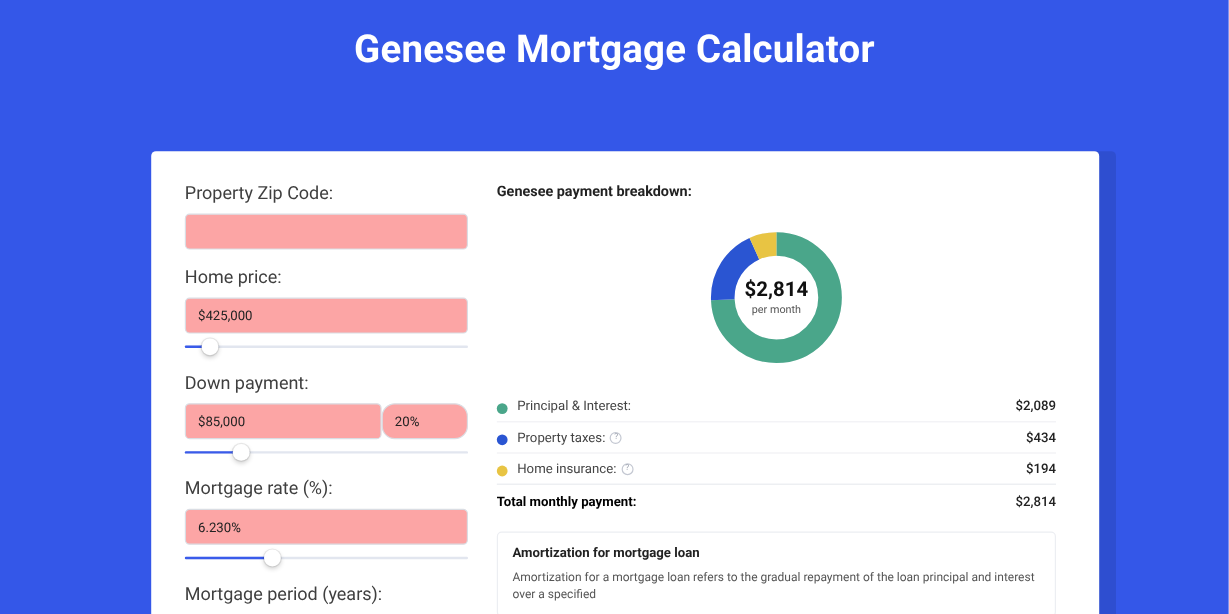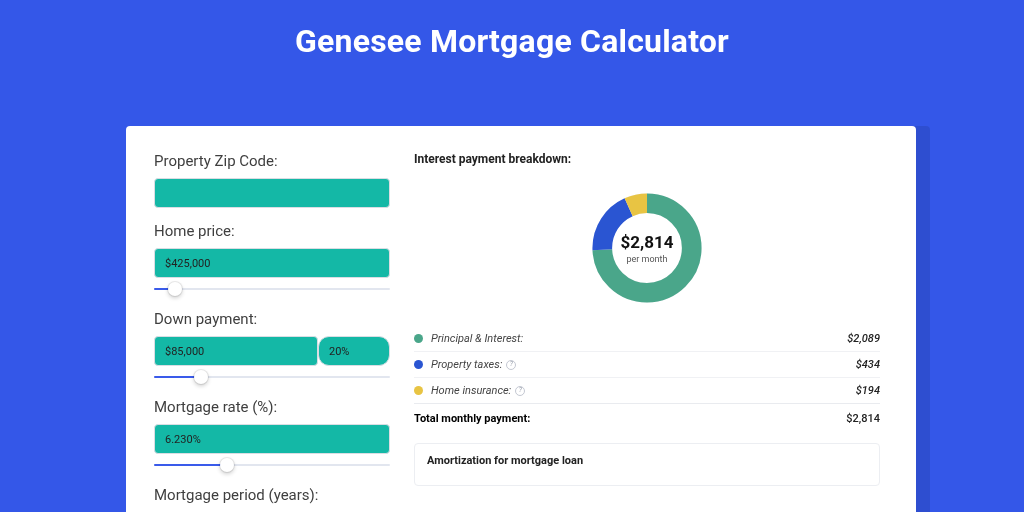--- a/index.html
+++ b/index.html
@@ -43,21 +43,21 @@
   .field-group { margin-bottom: 14px; }
   .text-input {
     width: 100%;
     height: 30px;
     border: 1px solid #dadde3;
     border-radius: 4px;
     padding: 0 10px;
     font-size: 11px;
     color: #222;
     font-family: inherit;
-    background: #14b8a6;
+    background: #fca5a5;
   }
   .text-input.tall { height: 30px; }
   .slider-wrap {
     margin-top: 4px;
     position: relative;
     height: 14px;
   }
   .slider-track {
     position: absolute; left:0; right:0; top:6px;
     height:2px; background:#e2e6ef; border-radius:1px;
@@ -107,25 +107,24 @@
   .donut-center {
     position:absolute; inset:0;
     display:flex; flex-direction:column;
     align-items:center; justify-content:center;
   }
   .donut-amount { font-size:17px; font-weight:700; color:#111; }
   .donut-sub { font-size:9px; color:#555; margin-top:2px; }
 
   .legend { margin-top:8px; }
   .legend-row {
-    display:flex; align-items:center;
+    display:flex; align-items:flex-end;
     padding:6px 0;
     border-top:1px solid #f0f1f4;
     font-size:11px;
-    font-style:italic;
   }
   .legend-row:first-child { border-top:none; }
   .dot { width:9px; height:9px; border-radius:50%; margin-right:8px; flex-shrink:0; }
   .dot.green  { background:#4aa68a; }
   .dot.blue   { background:#2a55d2; }
   .dot.yellow { background:#e8c443; }
   .legend-label { color:#444; display:flex; align-items:center; gap:4px; }
   .info-icon {
     width:10px; height:10px; border-radius:50%;
     border:1px solid #c4c8d2;
@@ -203,21 +202,21 @@
               <button class="period-btn">10</button>
               <button class="period-btn">15</button>
               <button class="period-btn">20</button>
               <button class="period-btn active">30</button>
             </div>
         </div>
 
       </div>
 
       <div class="right">
-        <h3 class="section">Interest payment breakdown:</h3>
+        <h3 class="section">Genesee payment breakdown:</h3>
 
         <div class="donut-zone">
           <div class="donut">
             <svg viewBox="0 0 42 42">
               <circle cx="21" cy="21" r="15.915" fill="none" stroke="#eef0f5" stroke-width="7"></circle>
               <circle id="arc-green" cx="21" cy="21" r="15.915" fill="none" stroke="#4aa68a" stroke-width="7" stroke-dasharray="74.23596304193319 25.76403695806681" stroke-dashoffset="0"></circle>
               <circle id="arc-blue" cx="21" cy="21" r="15.915" fill="none" stroke="#2a55d2" stroke-width="7" stroke-dasharray="18.86993603411514 81.13006396588486" stroke-dashoffset="-74.23596304193319"></circle>
               <circle id="arc-yellow" cx="21" cy="21" r="15.915" fill="none" stroke="#e8c443" stroke-width="7" stroke-dasharray="6.89410092395167 93.10589907604833" stroke-dashoffset="-93.10589907604833"></circle>
             </svg>
             <div class="donut-center">
@@ -245,17 +244,18 @@
             </div>
           </div>
 
         <div class="total-row">
           <span>Total monthly payment:</span>
           <span class="legend-val">$2,814</span>
         </div>
 
         <div class="amort-box">
           <div class="amort-title">Amortization for mortgage loan</div>
+          <div class="amort-text">Amortization for a mortgage loan refers to the gradual repayment of the loan principal and interest over a specified</div>
         </div>
       </div>
     </div>
   </div>
 </div>
 
 </body></html>

